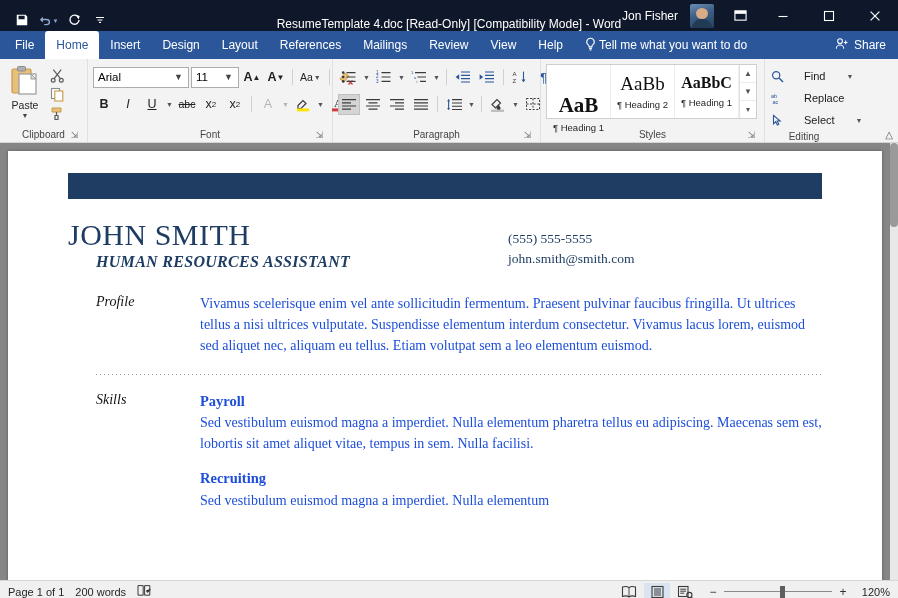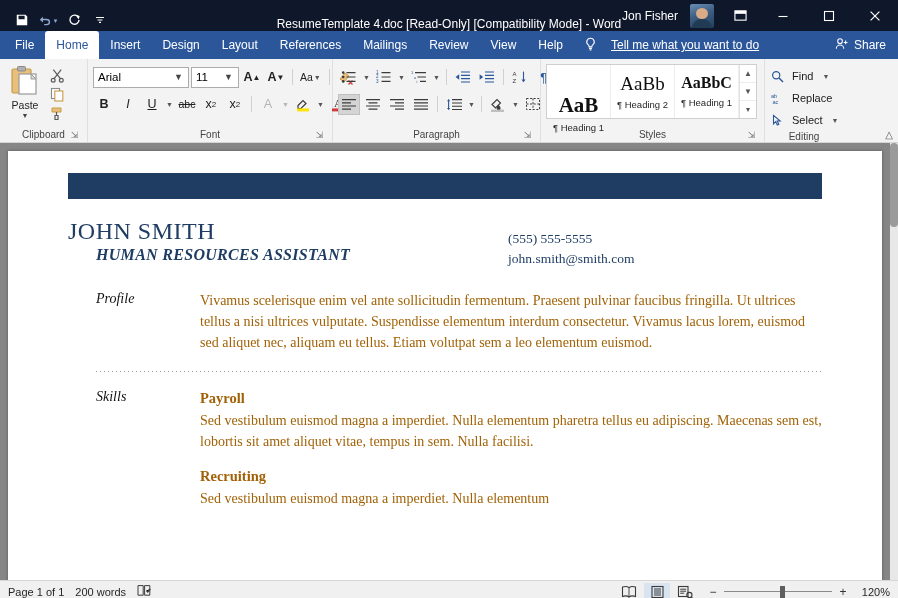--- a/index.html
+++ b/index.html
@@ -55,22 +55,22 @@
   .tabstrip {
     height: 28px; background:#2b579a; display:flex; align-items:flex-end;
     position:relative; padding-left:4px;
   }
   .tab {
     font-size: 12px; color:#ffffff; padding: 0 11px; height: 28px;
     display:flex; align-items:center; white-space:nowrap;
   }
   .tab.active { background:#ffffff; color:#2b579a; border-radius:3px 3px 0 0; }
   .tellme {
-    display:flex; align-items:center; gap:14px; font-size:12px; color:#ffffff;
-    padding: 0 10px; height:28px; font-style:italic;text-decoration:underline;
+    display:flex; align-items:center; gap:2px; font-size:12px; color:#ffffff;
+    padding: 0 10px; height:28px; font-style:italic;
   }
   .tellme .lbl { font-style: normal; }
   .share {
     margin-left:auto; display:flex; align-items:center; gap:5px;
     font-size:12px; color:#ffffff; padding-right:12px; height:28px;
   }
 
   
   .ribbon {
     height: 84px; background:#f3f3f3; border-bottom:1px solid #d4d4d4;
@@ -141,21 +141,21 @@
     justify-content:center; border-right:1px solid #ededed; background:#fff;
   }
   .style-prev { font-family:"Liberation Serif", serif; color:#111; line-height:1; }
   .style-name { font-size:9.5px; color:#262626; margin-top:6px; white-space:nowrap; }
   .style-scroll { width:17px; display:flex; flex-direction:column; border-left:1px solid #e2e2e2; }
   .ss { flex:1; display:flex; align-items:center; justify-content:center; font-size:8px; color:#555; }
   .ss + .ss { border-top:1px solid #ececec; }
 
   
   .g-editing { width: 78px; border-right:none; }
-  .ed-row { display:flex; align-items:center; gap:8px; height:20px; font-size:11px; color:#1a1a1a; }
+  .ed-row { display:flex; align-items:center; gap:20px; height:20px; font-size:11px; color:#1a1a1a; }
   .ed-ico { width:14px; display:flex; align-items:center; justify-content:center; }
   .ribbon-collapse {
     position:absolute; right:5px; bottom:2px; font-size:10px; color:#5a5a5a;
   }
 
   
   .docarea {
     position:relative; height: 437px; background:#868686; overflow:hidden;
   }
   .page {
@@ -166,35 +166,35 @@
     position:absolute; right:0; top:0; width:8px; height:100%;
     background:#e8e8e8;
   }
   .vthumb { position:absolute; top:0; left:0; width:8px; height:84px; background:#9a9a9a; border-radius:4px;}
 
   .doc-inner { padding: 22px 60px 0 60px; font-family:"Liberation Serif", serif; }
   .navybar { height:26px; background:#1f3d63; }
   .name-block { margin-top:20px; display:flex; }
   .name-left { width: 440px; }
   .dname {
-    font-size:24px; color:#1f3d63; letter-spacing:.5px; line-height:1.05;
+    font-size:30px; color:#1f3d63; letter-spacing:.5px; line-height:1.05;
     font-family:"Liberation Serif", serif;
   }
   .dtitle {
     font-size:16px; color:#1f3d63; font-style:italic; font-weight:bold;
     letter-spacing:.3px; margin-top:2px; padding-left:28px;
   }
   .contact { padding-top:10px; font-size:13.5px; color:#1f3d63; line-height:1.45; }
 
   .section { display:flex; margin-top:22px; }
   .sec-label {
     width:132px; font-size:14px; font-style:italic; color:#111;
     padding-left:28px; padding-top:1px;
   }
-  .sec-body { flex:1; font-size:14px; color:#a16207; line-height:1.5; text-align:left; }
+  .sec-body { flex:1; font-size:14px; color:#1d4ed8; line-height:1.5; text-align:left; }
   .sec-body p { margin:0; }
   .subhead { font-weight:bold; font-size:14.5px; margin:0 0 1px 0; }
   .gap { height:14px; }
   .dotrule {
     margin: 18px 0 0 28px; height:1px;
     background-image: linear-gradient(to right, #9a9aa5 0 1px, transparent 1px 4px);
     background-size: 4px 1px; background-repeat: repeat-x;
   }
 
   

